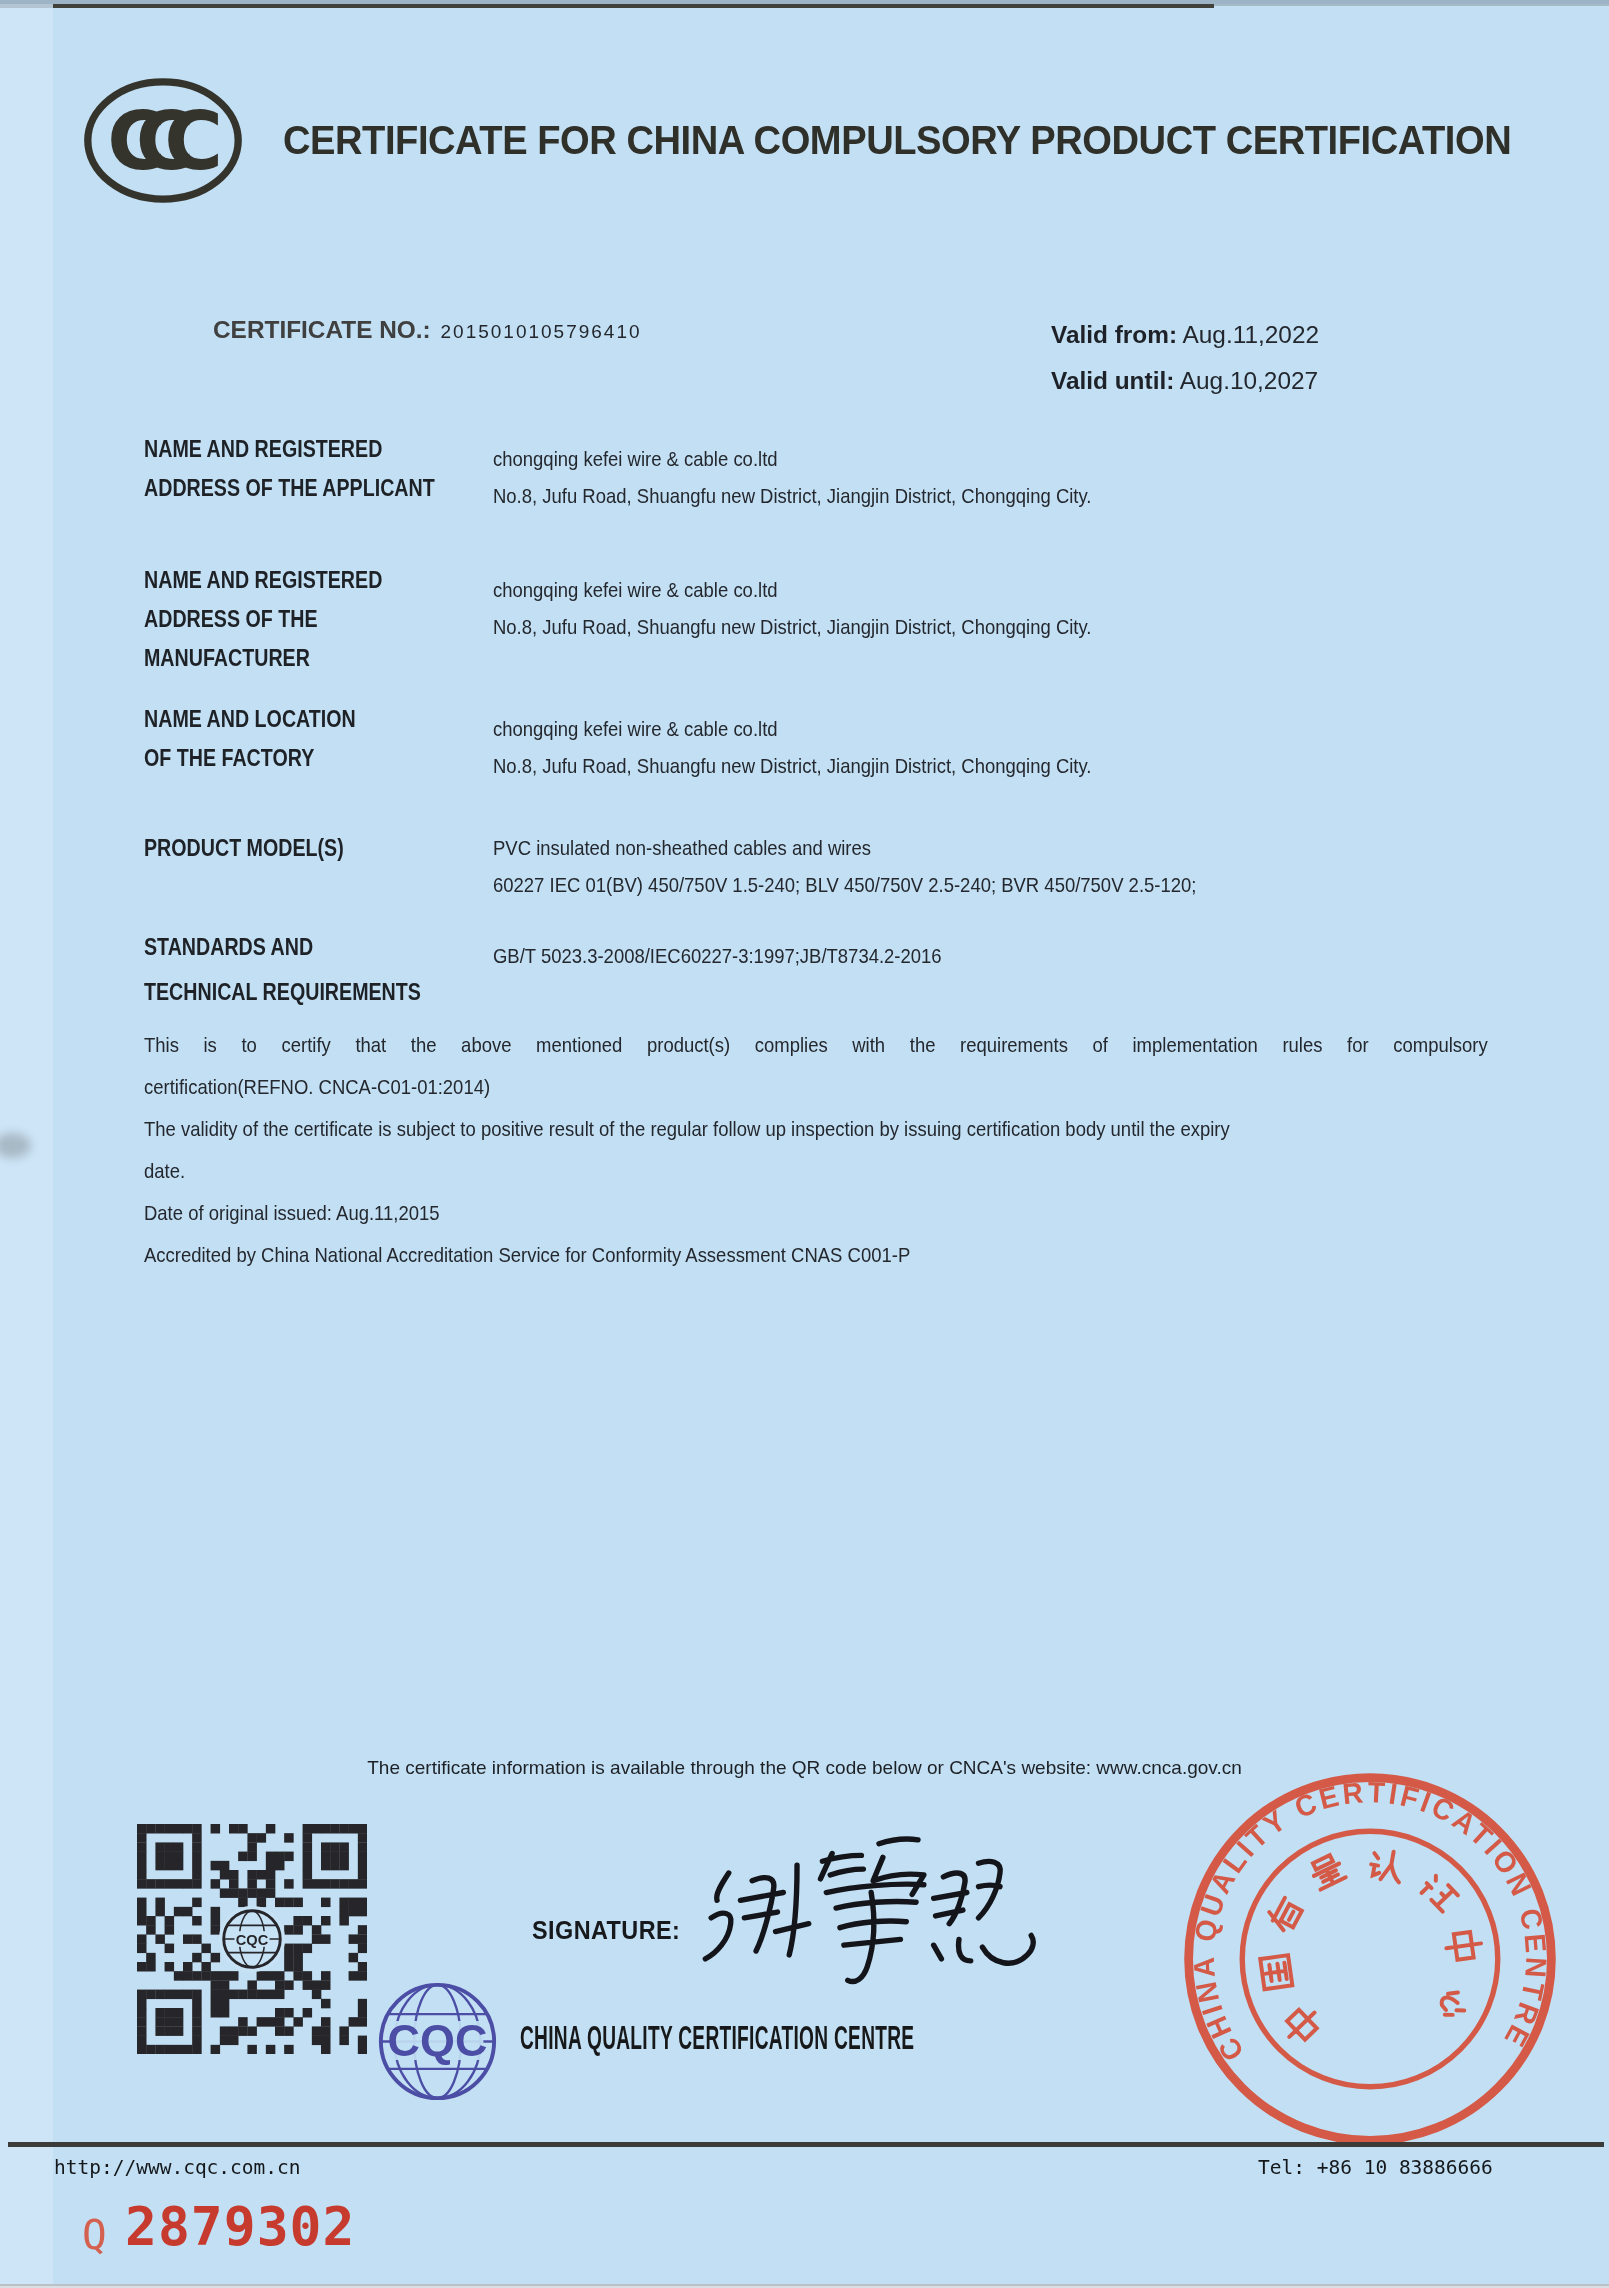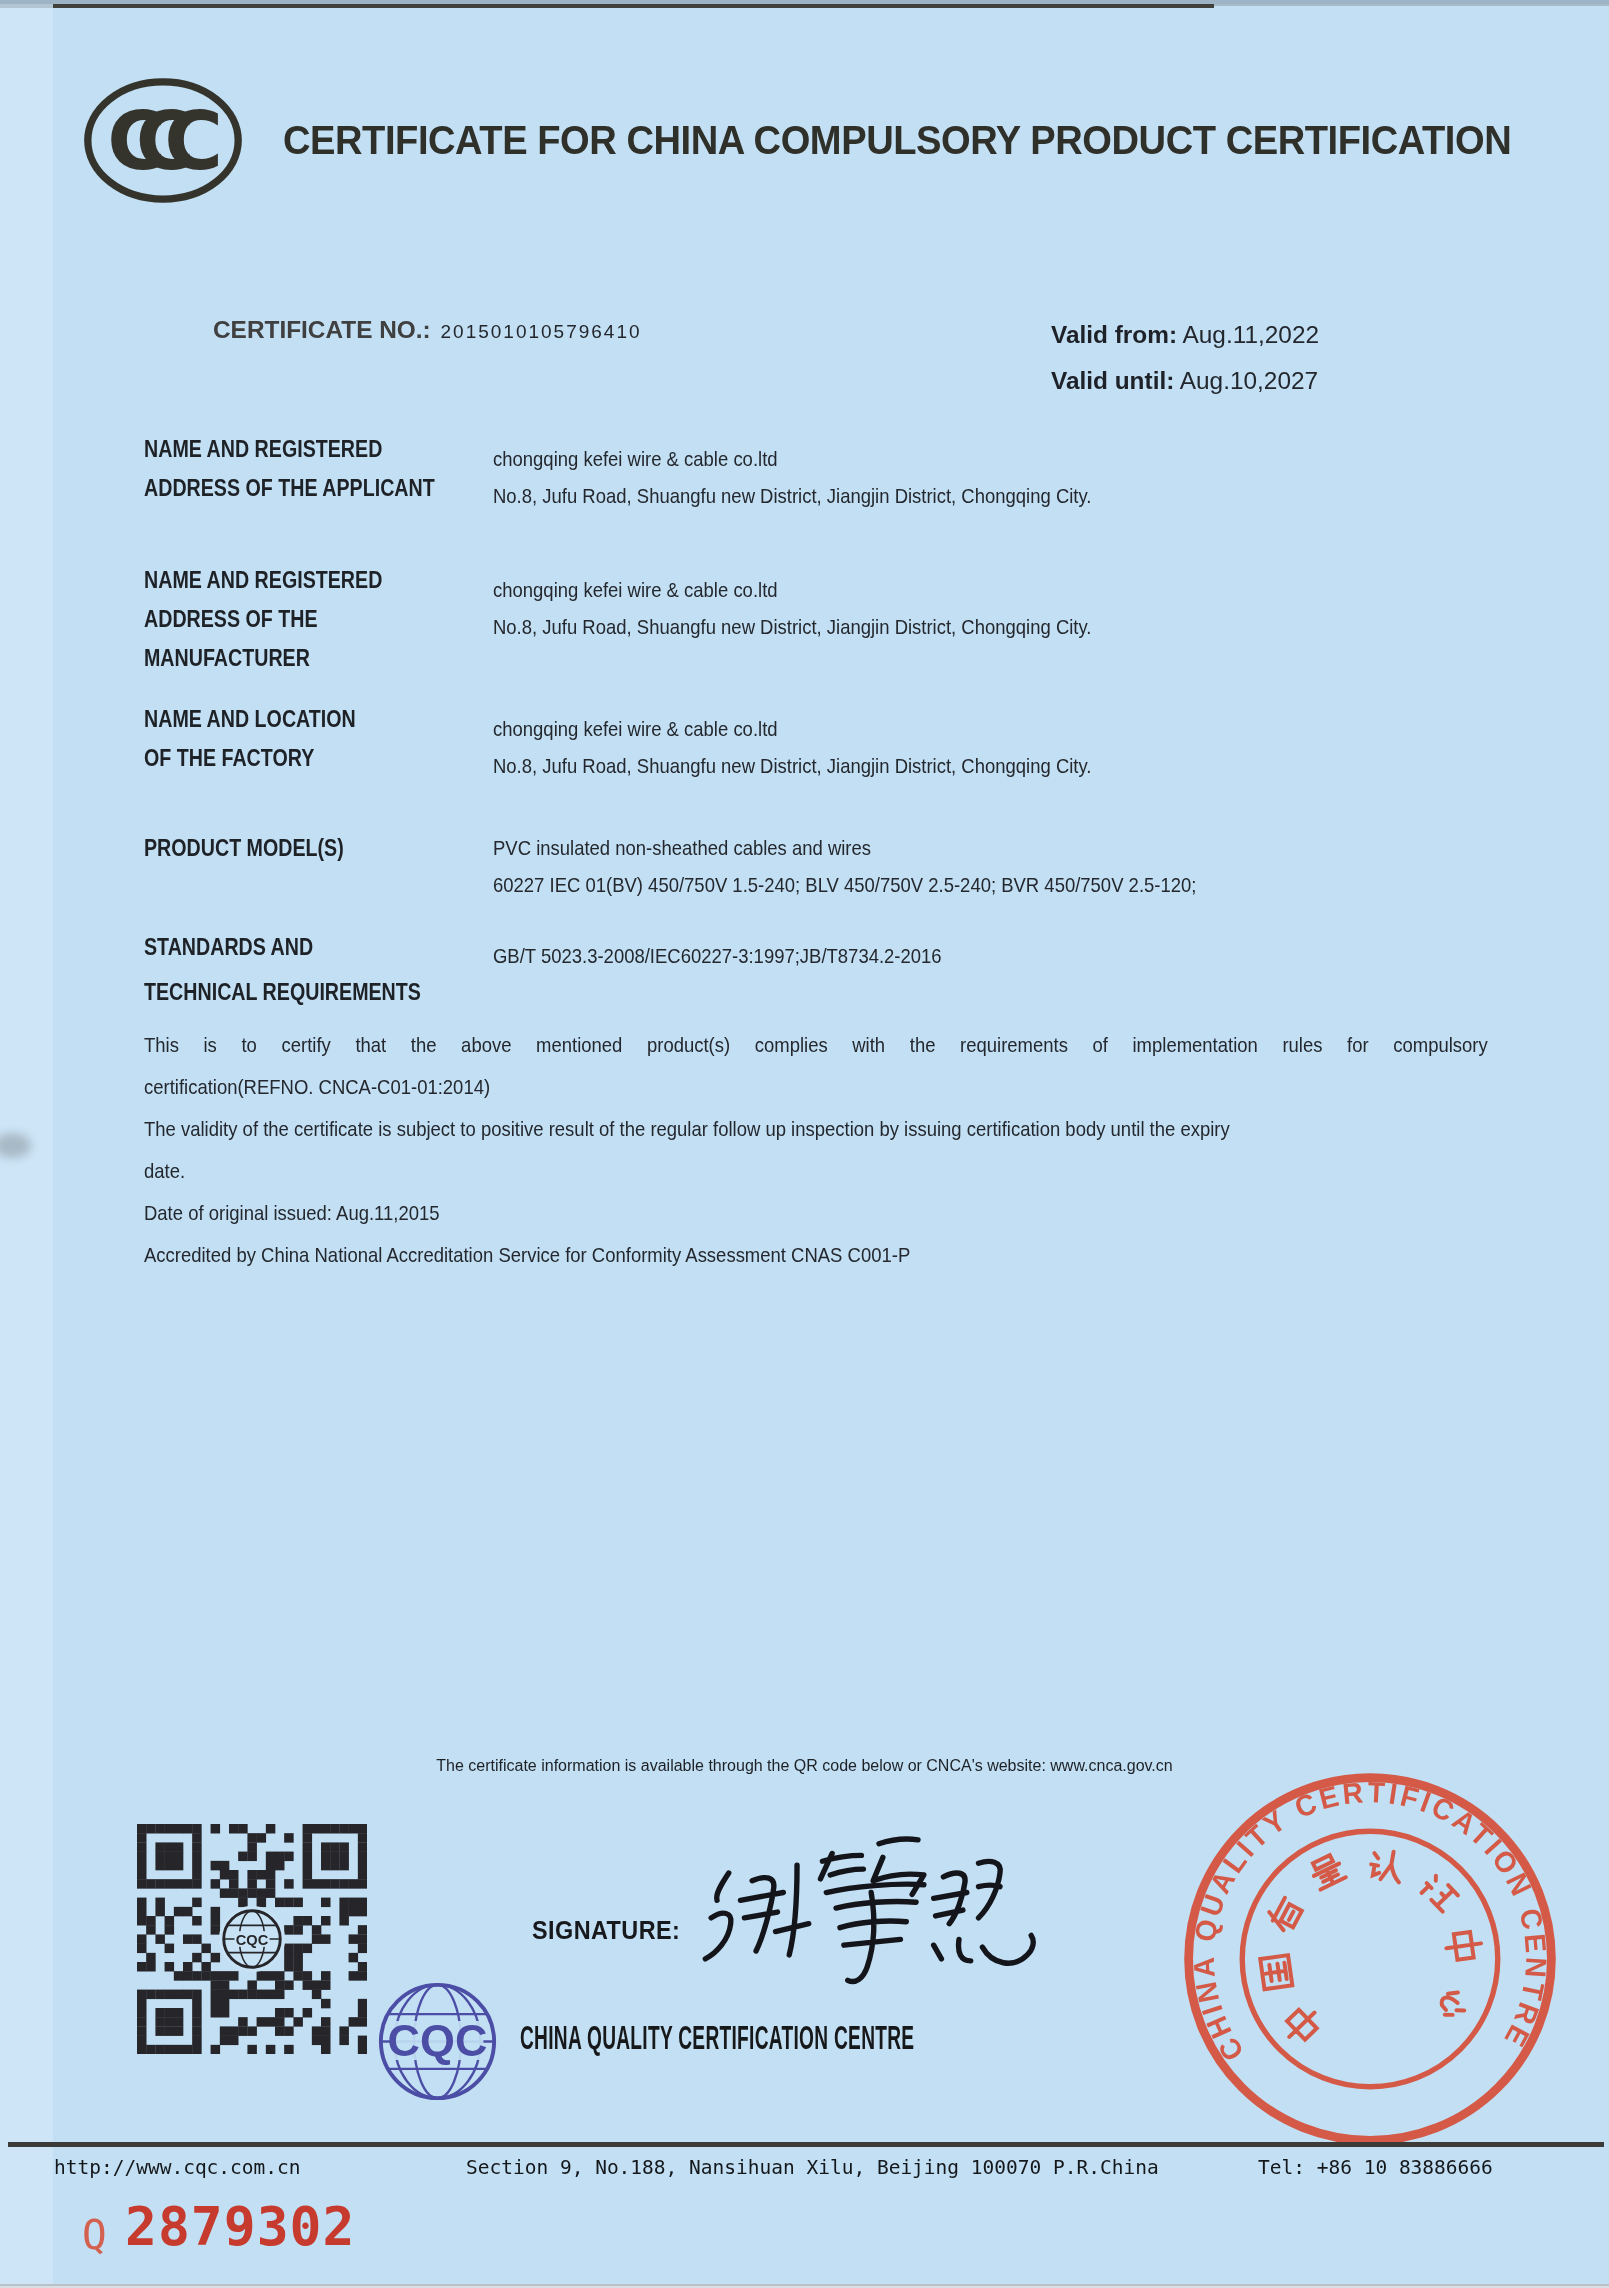--- a/index.html
+++ b/index.html
@@ -44,21 +44,21 @@
   
   .statements{
     left:144px;top:1020px;width:1527px;
     transform:scaleX(.88);transform-origin:left top;
     font-size:21px;color:#24282e;
   }
   .statements p{margin:0;line-height:42px;}
   .statements .just{text-align:justify;text-align-last:justify;}
 
   
-  .qr-notice{left:0;top:1753px;width:1609px;text-align:center;font-size:16px;color:#1d2126;}
+  .qr-notice{left:0;top:1753px;width:1609px;text-align:center;font-size:19px;color:#1d2126;}
   .qr-box{left:137px;top:1820px;width:230px;height:230px;}
   .sig-label{left:532px;top:1911px;font-size:26px;font-weight:bold;letter-spacing:0.5px;
     transform:scaleX(.9);transform-origin:left top;white-space:nowrap;color:#17191d;}
   .sig-script{left:678px;top:1826px;}
   .cqc-logo{left:376px;top:1976px;}
   .issuer-name{left:520px;top:2015px;font-size:33px;font-weight:bold;color:#17181a;
     transform:scaleX(.58);transform-origin:left top;white-space:nowrap;letter-spacing:0.5px;}
 
   
   .stamp{left:1173px;top:1758px;opacity:.93;}
@@ -487,19 +487,18 @@
         <path d="M-8,-14 H8 V-8 H-8 Z M-12,-4 H12 M-7,0 H7 M-7,4 H7 M-12,9 H12 M0,-4 V9" transform="translate(159.5,114.8) rotate(-26) scale(1.2)"></path>
         <path d="M-12,-9 L-8,-5 M-13,1 H-7 M-10,1 V10 L-5,7 M4,-13 V-2 L-3,12 M4,-2 C6,4 9,9 13,12" transform="translate(218.8,106.5) rotate(10) scale(1.2)"></path>
         <path d="M-12,-9 L-9,-6 M-13,1 H-7 M-10,1 V10 M1,-11 H13 M7,-11 V8 M2,-2 H7 M0,8 H14" transform="translate(271.8,134.6) rotate(46) scale(1.2)"></path>
         <path d="M-11,-7 H11 V7 H-11 Z M0,-15 V15" transform="translate(298.1,188.5) rotate(82) scale(1.2)"></path>
         <path d="M-10,1 L-5,8 M-2,-3 C-5,9 1,12 6,8 L8,3 M1,-11 L4,-5 M9,-4 L12,2" transform="translate(287.6,247.5) rotate(-242) scale(1.2)"></path>
       </g>
   </svg>
 
   <div class="abs footer-rule"></div>
   <div class="abs footer-text f-web nowrap">http://www.cqc.com.cn</div>
-  <div class="abs footer-text f-addr nowrap">Section 9, No.188, Nansihuan Xilu, Beijing 100070 P.R.China</div>
   <div class="abs footer-text f-tel nowrap">Tel: +86 10 83886666</div>
   <div class="abs serial-q">Q</div>
   <div class="abs serial-num">2879302</div>
 
 </div>
 
 
 </body></html>

